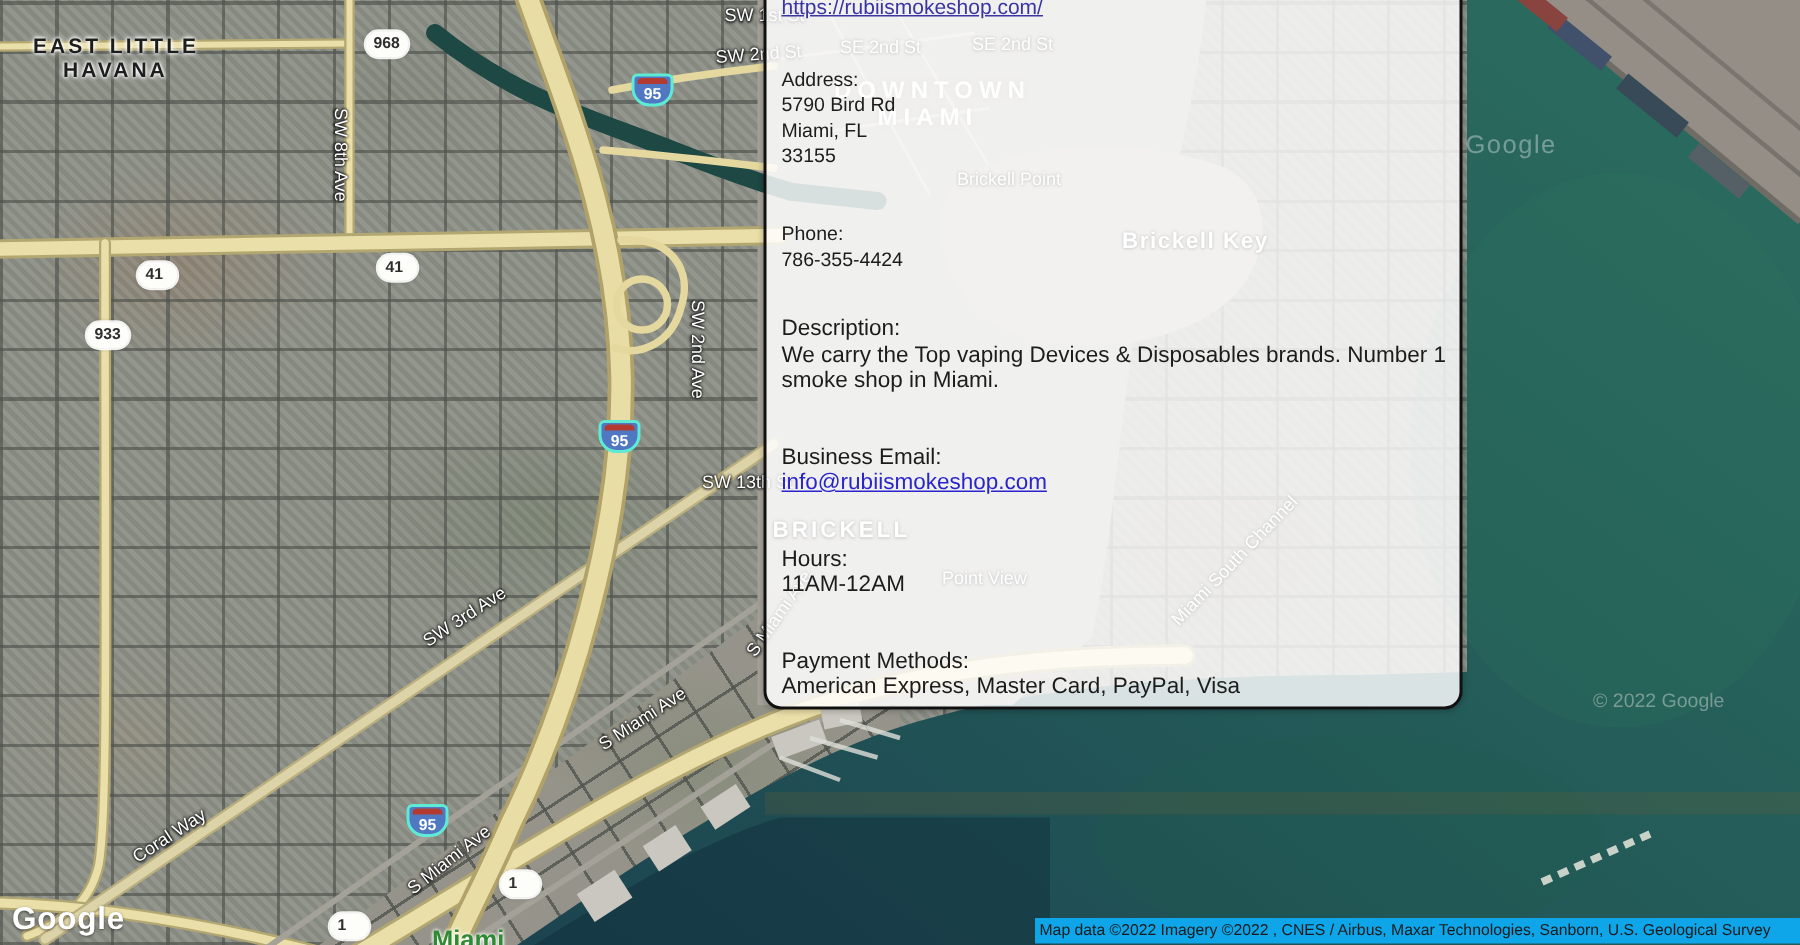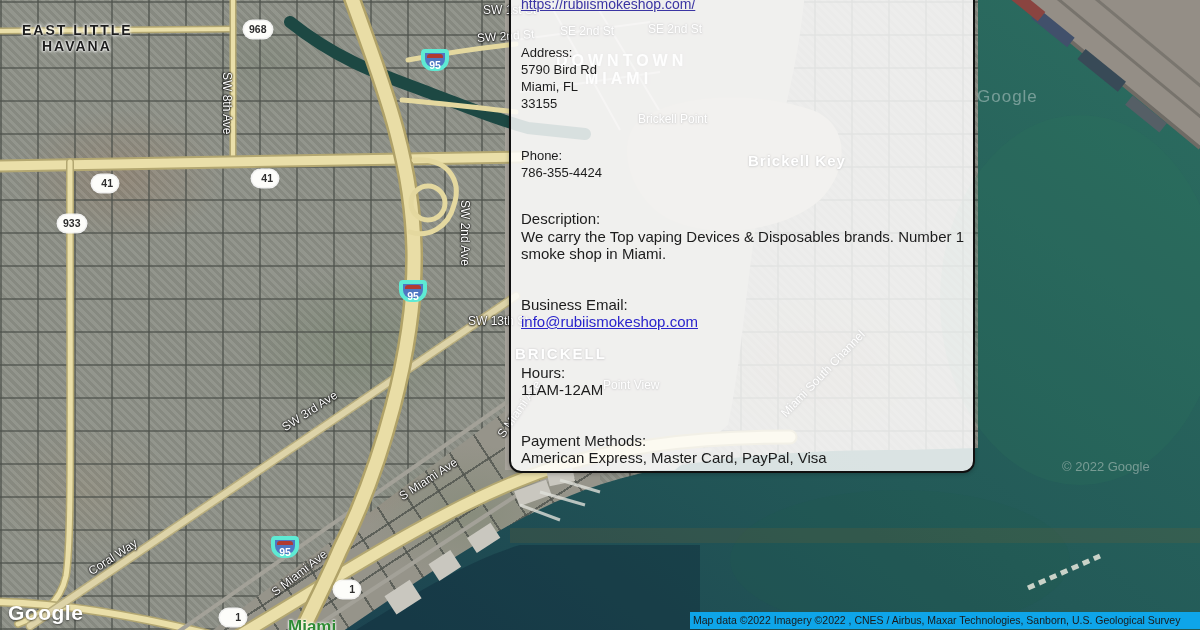--- a/index.html
+++ b/index.html
@@ -33,23 +33,23 @@
   .area-dark{position:absolute;color:#1d1d1d;font-weight:bold;font-size:14px;letter-spacing:2px;
        white-space:nowrap;text-shadow:0 0 2px #fff,0 0 3px #fff,0 0 4px rgba(255,255,255,.9);}
   .area-light{position:absolute;color:rgba(255,255,255,.95);font-weight:bold;font-size:16px;
        letter-spacing:4px;white-space:nowrap;text-shadow:0 0 3px rgba(90,90,90,.6);}
   .city-green{position:absolute;color:#2f8a33;font-weight:bold;font-size:17px;white-space:nowrap;
        text-shadow:0 0 2px #fff,0 0 3px #fff,0 1px 2px rgba(255,255,255,.9);}
   .wmark{position:absolute;color:rgba(225,232,230,.42);font-size:17px;letter-spacing:1px;white-space:nowrap;}
   .wmark2{position:absolute;color:rgba(200,212,206,.5);font-size:13px;white-space:nowrap;}
   
   .sh-us{position:absolute;min-width:16px;height:17px;background:#fdfdfa;border-radius:9px;
-     color:#2e2e2e;font-size:10.5px;font-weight:bold;text-align:right;line-height:17px;
+     color:#2e2e2e;font-size:10.5px;font-weight:bold;text-align:left;line-height:17px;
      padding:0 5px;box-shadow:0 0 0 1.5px rgba(255,255,255,.9),0 0 3px rgba(0,0,0,.5);}
-  .sh-i{position:absolute;width:28px;height:22px;background:#4f77c2;border:4px solid #5eead4;
+  .sh-i{position:absolute;width:28px;height:22px;background:#4f77c2;border:2px solid #5eead4;
      border-radius:4px 4px 12px 12px;color:#fff;font-size:10.5px;font-weight:bold;
      text-align:center;box-sizing:border-box;padding-top:6px;line-height:12px;}
   .sh-i::before{content:"";position:absolute;top:1px;left:2px;right:2px;height:4px;
      background:#b23a30;border-radius:3px 3px 0 0;}
   
   .card{position:absolute;left:509px;top:-14px;width:466px;height:487px;box-sizing:border-box;
      background:rgba(255,255,255,.83);border:2px solid #101010;border-radius:12px;
      padding:8px 10px;color:#1c1c1c;box-shadow:0 1px 4px rgba(0,0,0,.25);}
   .card a{cursor:pointer;}
   .card .url{display:block;color:#3b35a3;text-decoration:underline;font-size:14px;line-height:16px;}
@@ -160,21 +160,21 @@
   <span class="lbl" style="left:472px;top:200px;transform:rotate(90deg);transform-origin:left top;">SW 2nd Ave</span>
   <span class="lbl" style="left:468px;top:314px;">SW 13th St</span>
   <span class="lbl" style="left:278px;top:404px;transform:rotate(-33deg);">SW 3rd Ave</span>
   <span class="lbl" style="left:85px;top:550px;transform:rotate(-33deg);">Coral Way</span>
   <span class="lbl" style="left:395px;top:472px;transform:rotate(-33deg);">S Miami Ave</span>
   <span class="lbl" style="left:266px;top:566px;transform:rotate(-38deg);">S Miami Ave</span>
   <span class="lbl" style="left:486px;top:402px;transform:rotate(-55deg);">S Miami Ave</span>
   <span class="lbl" style="left:778px;top:410px;transform:rotate(-46deg);transform-origin:left top;">Miami South Channel</span>
   <span class="lbl med" style="left:638px;top:112px;">Brickell Point</span>
   <span class="lbl big" style="left:700px;top:152px;letter-spacing:1px;">Brickell Key</span>
-  <span class="lbl med" style="left:603px;top:378px;">Point View</span>
+  <span class="lbl med" style="left:628px;top:378px;">Point View</span>
 
   <div class="sh-us" style="left:244px;top:21px;">968</div>
   <div class="sh-us" style="left:92px;top:175px;">41</div>
   <div class="sh-us" style="left:252px;top:170px;">41</div>
   <div class="sh-us" style="left:58px;top:215px;">933</div>
   <div class="sh-i" style="left:421px;top:49px;">95</div>
   <div class="sh-i" style="left:399px;top:280px;">95</div>
   <div class="sh-i" style="left:271px;top:536px;">95</div>
   <div class="sh-us" style="left:334px;top:581px;">1</div>
   <div class="sh-us" style="left:220px;top:609px;">1</div>

